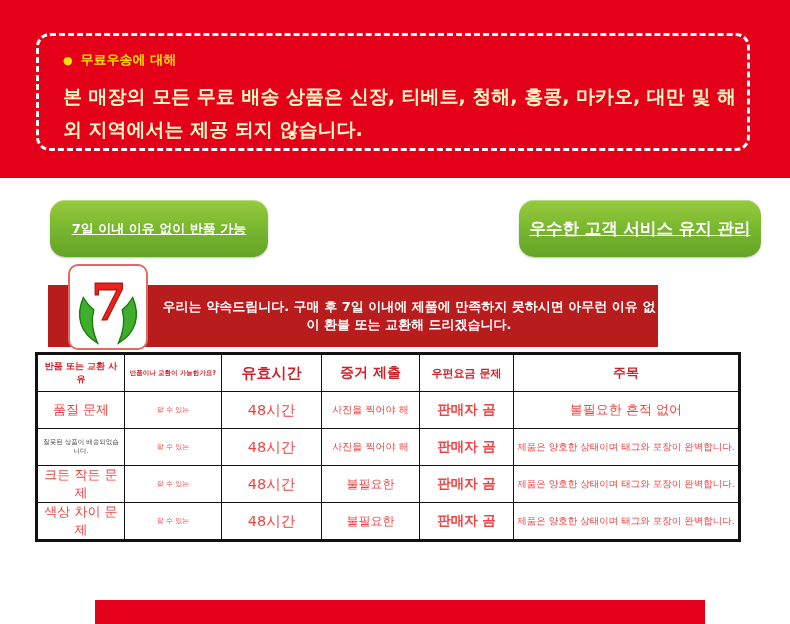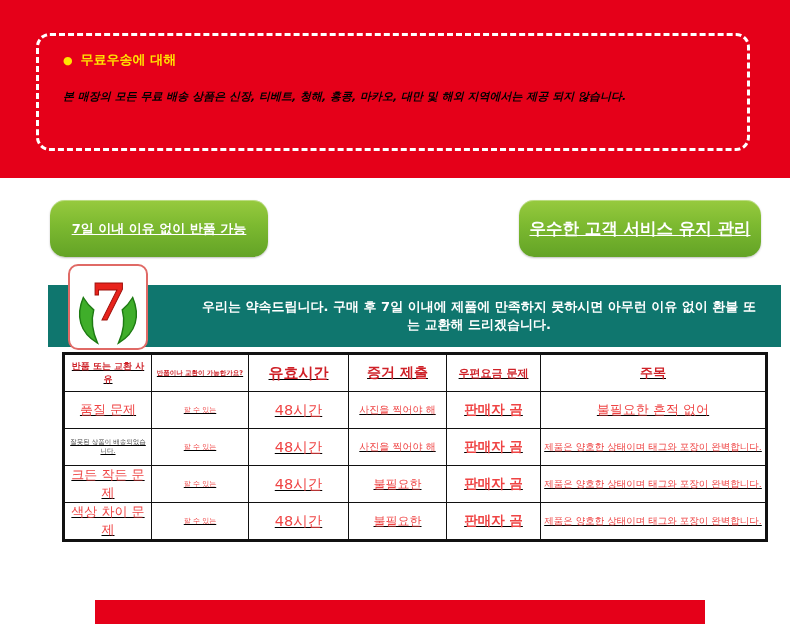--- a/index.html
+++ b/index.html
@@ -5,41 +5,41 @@
   html,body{margin:0;padding:0;background:#fff;}
   .page{position:relative;width:790px;height:624px;background:#ffffff;overflow:hidden;
         font-family:"DejaVu Sans","Liberation Sans",sans-serif;}
 
   
   .hero{position:absolute;left:0;top:0;width:790px;height:178px;background:#e50019;}
   .dashed-box{position:absolute;left:36px;top:33px;width:714px;height:118px;box-sizing:border-box;
               border:3px dashed #ffffff;border-radius:14px;padding:15px 24px 0 24px;}
   .hero-label{display:flex;align-items:center;gap:8px;color:#ffe400;font-weight:bold;font-size:13px;}
   .hero-bullet{font-size:11px;line-height:1;}
-  .hero-text{color:#000000;font-weight:bold;font-size:11px;line-height:33px;margin-top:11px;width:685px;font-style:italic;}
+  .hero-text{color:#fef9c3;font-weight:bold;font-size:19px;line-height:33px;margin-top:11px;width:685px;}
 
   
   .btn{position:absolute;top:200px;height:57px;border-radius:15px;color:#fff;font-weight:bold;
        display:flex;align-items:center;justify-content:center;text-align:center;cursor:pointer;
        background:linear-gradient(180deg,#97ca3e 0%,#7cb930 45%,#63a326 100%);
        box-shadow:inset 0 1px 0 rgba(255,255,255,.35),0 1px 2px rgba(0,0,0,.25);text-decoration:underline;}
   .btn1{left:50px;width:218px;font-size:13px;}
   .btn2{left:285px;width:219px;font-size:21px;}
   .btn3{left:519px;width:242px;font-size:16.5px;}
 
   
-  .banner{position:absolute;left:48px;top:285px;width:697px;height:62px;background:#0f766e;
-          display:flex;align-items:center;padding-left:36px;}
+  .banner{position:absolute;left:48px;top:285px;width:610px;height:62px;background:#b91c1c;
+          display:flex;align-items:center;}
   .banner-text{color:#ffffff;font-weight:bold;font-size:13px;padding-left:112px;width:566px;text-align:center;}
   .badge{position:absolute;left:68px;top:264px;width:80px;height:86px;background:#ffffff;
          border:2px solid #e06a66;border-radius:10px;z-index:2;box-sizing:border-box;}
   .badge svg{width:100%;height:100%;display:block;}
 
   
-  .table-wrap{position:absolute;left:62px;top:352px;width:703px;text-decoration:underline;}
+  .table-wrap{position:absolute;left:35px;top:352px;width:703px;}
   table.policy{width:703px;border-collapse:collapse;table-layout:fixed;background:#fff;
                border:3px solid #111;}
   table.policy th,table.policy td{border:1px solid #111;text-align:center;vertical-align:middle;
                padding:0 3px;overflow:hidden;color:#ef4444;}
   table.policy tr{height:37px;}
   table.policy thead tr{height:38px;}
   table.policy th{color:#cf2128;font-weight:bold;}
   .h0{font-size:9px;}  .h1{font-size:6.5px;color:#e09a9a;}
   .h2{font-size:15px;} .h3{font-size:14px;}
   .h4{font-size:11px;} .h5{font-size:13px;}

